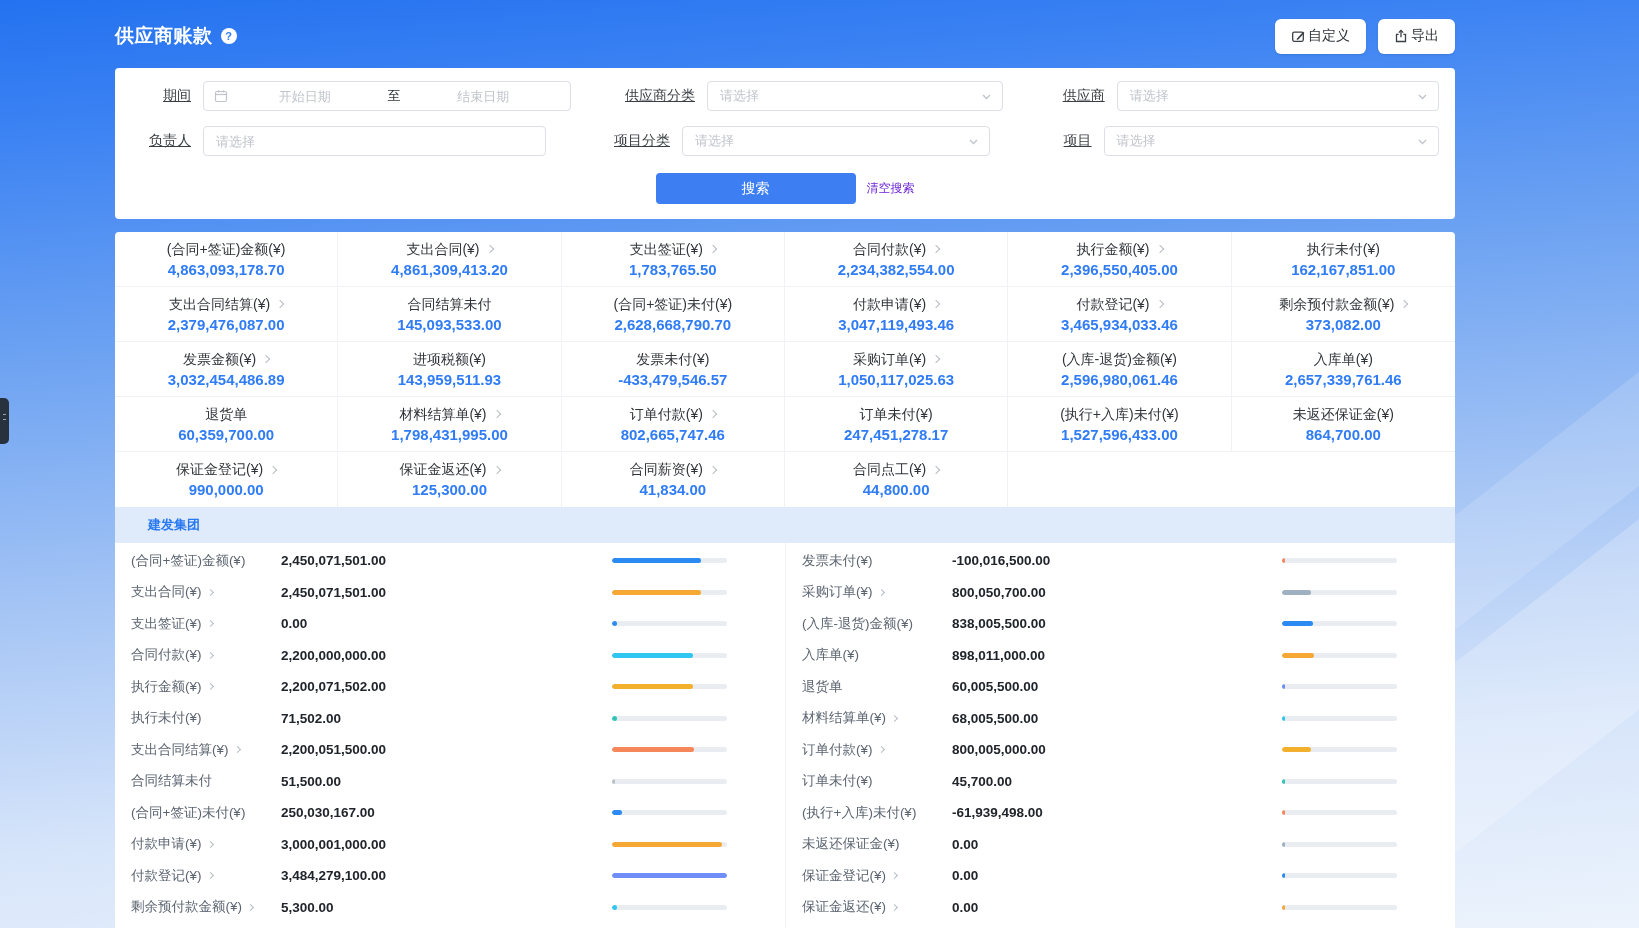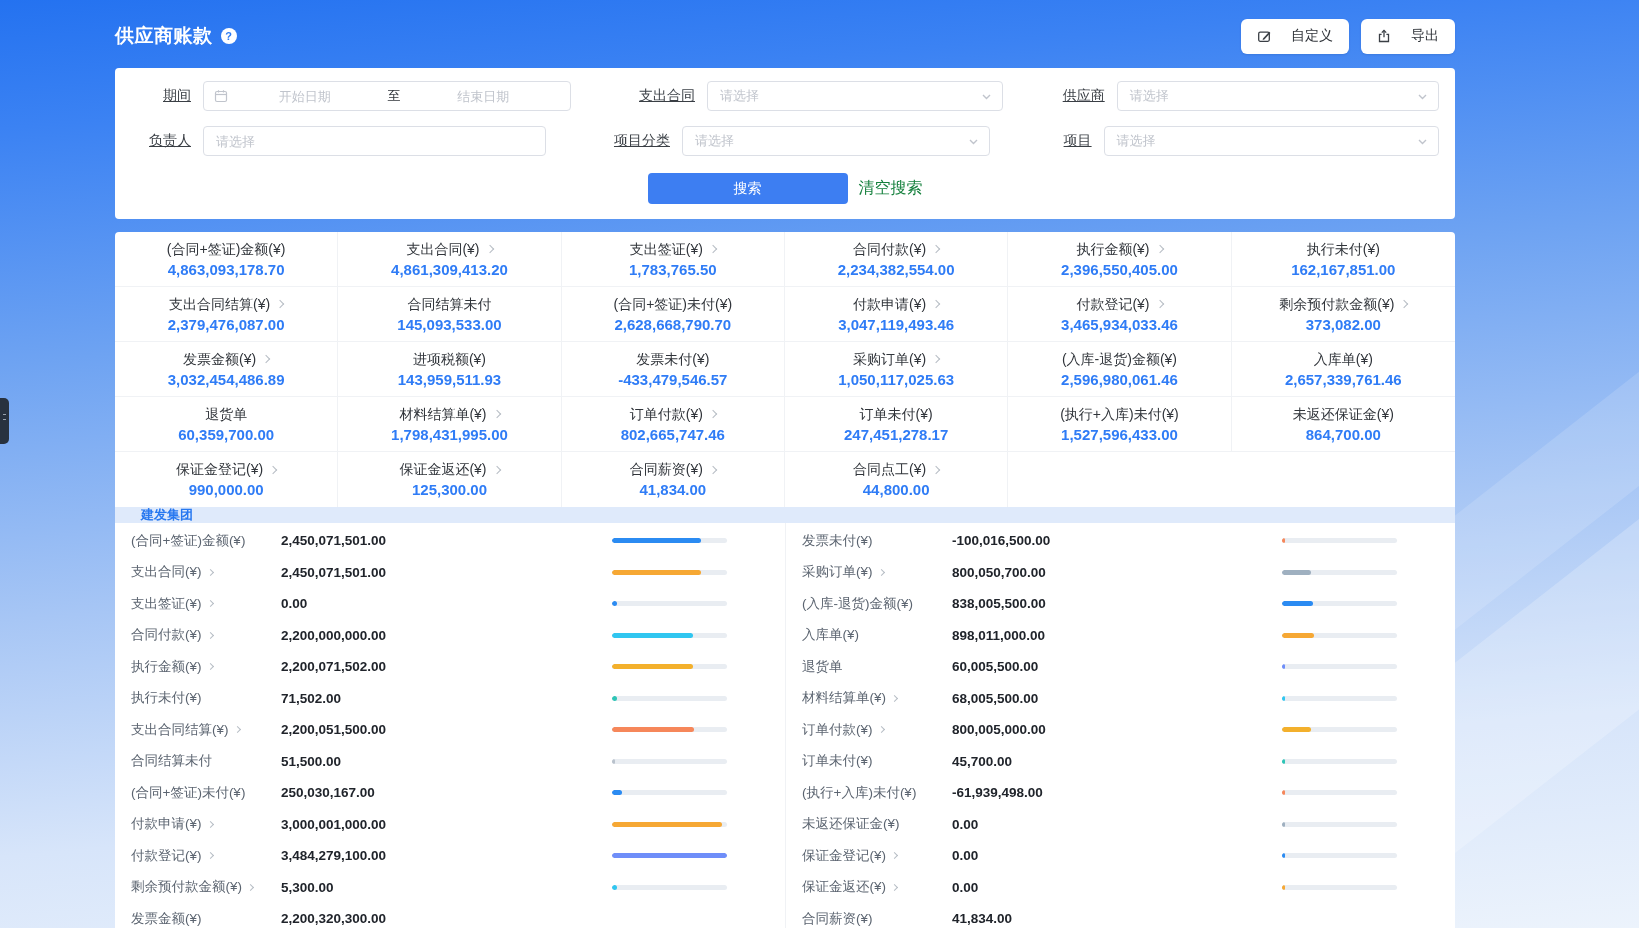--- a/index.html
+++ b/index.html
@@ -15,21 +15,21 @@
 
   .main { position:absolute; left:115px; top:0; width:1340px; }
 
   
   .titlebar { height:68px; display:flex; align-items:center; padding-top:4px; }
   .page-title { color:#fff; font-size:19px; font-weight:bold; letter-spacing:.5px; }
   .help { width:16px; height:16px; border-radius:50%; background:#fff; color:#2b7af3; font-size:11px;
           font-weight:bold; display:inline-flex; align-items:center; justify-content:center; margin-left:8px; }
   .tb-buttons { margin-left:auto; display:flex; gap:12px; }
   .tbtn { background:#fff; border:none; border-radius:6px; height:35px; padding:0 16px; font-size:14px;
-          color:#30343a; display:inline-flex; align-items:center; gap:20px; cursor:pointer;
+          color:#30343a; display:inline-flex; align-items:center; gap:3px; cursor:pointer;
           font-family:inherit; box-shadow:0 1px 2px rgba(20,60,140,.18); }
   .tbtn svg { display:block; }
 
   
   .filter-card { background:#fff; border-radius:4px; padding:13px 16px 15px 16px; }
   .frow { display:flex; align-items:center; margin-bottom:15px; }
   .flabel { font-size:14px; color:#3a3f45; text-align:right; flex:none; padding-right:12px;text-decoration:underline; }
   .w1 { width:72px; } .w2 { width:114px; } .w3 { width:92px; }
   .fbox { height:30px; border:1px solid #dcdfe6; border-radius:4px; background:#fff; display:flex; align-items:center; }
   .daterange { width:368px; padding:0 10px; }
@@ -40,38 +40,38 @@
   .owner-input { width:368px; padding:0 12px; }
   .owner-input input { border:none; outline:none; width:100%; font-size:13px; font-family:inherit; background:transparent; }
   .owner-input input::placeholder { color:#c0c4cc; }
   .select { padding:0 10px 0 12px; justify-content:space-between; cursor:pointer; }
   .sel2 { width:330px; } .sel3 { width:360px; }
   .placeholder { font-size:13px; color:#c0c4cc; }
   .frow .spacer { flex:none; width:22px; }
   .search-row { display:flex; align-items:center; margin-top:17px; margin-bottom:0;justify-content:center; }
   .search-btn { width:200px; height:31px; background:#3d7ef2; color:#fff; border:none; border-radius:4px;
                 font-size:14px; cursor:pointer; font-family:inherit; }
-  .clear-link { margin-left:11px; color:#15803d; font-size:16px; cursor:pointer; }
+  .clear-link { margin-left:11px; color:#6d28d9; font-size:12px; cursor:pointer; }
 
   
   .gap { height:13px; }
 
   
   .stats-card { background:#fff; border-radius:4px 4px 0 0; }
   .summary-grid { display:grid; grid-template-columns:repeat(6,1fr); grid-auto-rows:55px; }
   .cell { display:flex; flex-direction:column; align-items:center; justify-content:center; }
   .cell.vb { border-right:1px solid #f0f2f5; }
   .cell.hb { border-bottom:1px solid #f0f2f5; }
   .cell .lab { display:flex; align-items:center; font-size:14px; color:#30343a; line-height:17px; }
   .cell .val { margin-top:3px; font-size:15px; font-weight:bold; color:#2f7cf6; }
   .chev { width:6px; height:6px; border-top:1.5px solid #b6bcc4; border-right:1.5px solid #b6bcc4;
           transform:rotate(45deg); display:inline-block; margin-left:7px; flex:none; }
 
   
-  .group-band { height:16px; background:#dfeafb; display:flex; align-items:center; padding-left:26px; }
+  .group-band { height:36px; background:#dfeafb; display:flex; align-items:center; padding-left:33px; }
   .group-name { color:#2778f0; font-size:13px; font-weight:bold; }
 
   
   .list-wrap { display:grid; grid-template-columns:1fr 1fr; }
   .list-col { padding:2px 0 0 16px; }
   .list-col.right { border-left:1px solid #f0f2f5; }
   .li { display:flex; align-items:center; height:31.5px; }
   .li-lab { width:150px; flex:none; display:flex; align-items:center; font-size:13.5px; color:#5b6470; }
   .li-lab .chev { width:5px; height:5px; margin-left:6px; }
   .li-val { flex:1; font-size:13.5px; font-weight:bold; color:#20242b; }
@@ -133,21 +133,21 @@
               <rect x="1.5" y="2.5" width="11" height="10" rx="1.5"></rect>
               <path d="M1.5 5.5 H12.5"></path>
               <path d="M4.5 1.2 V3.6 M9.5 1.2 V3.6"></path>
             </svg>
           </span>
         <input placeholder="开始日期" style="">
         <span class="to-label">至</span>
         <input placeholder="结束日期" style="">
       </div>
       <span class="spacer"></span>
-      <span class="flabel w2">支出合同</span>
+      <span class="flabel w2">供应商分类</span>
       <div class="fbox select sel2">
         <span class="placeholder">请选择</span>
         <span style="display:flex;">
             <svg width="11" height="11" viewBox="0 0 11 11" fill="none" stroke="#c0c4cc" stroke-width="1.4">
               <path d="M2 4 L5.5 7.5 L9 4"></path>
             </svg>
           </span>
       </div>
       <span class="spacer"></span>
       <span class="flabel w3">供应商</span>

